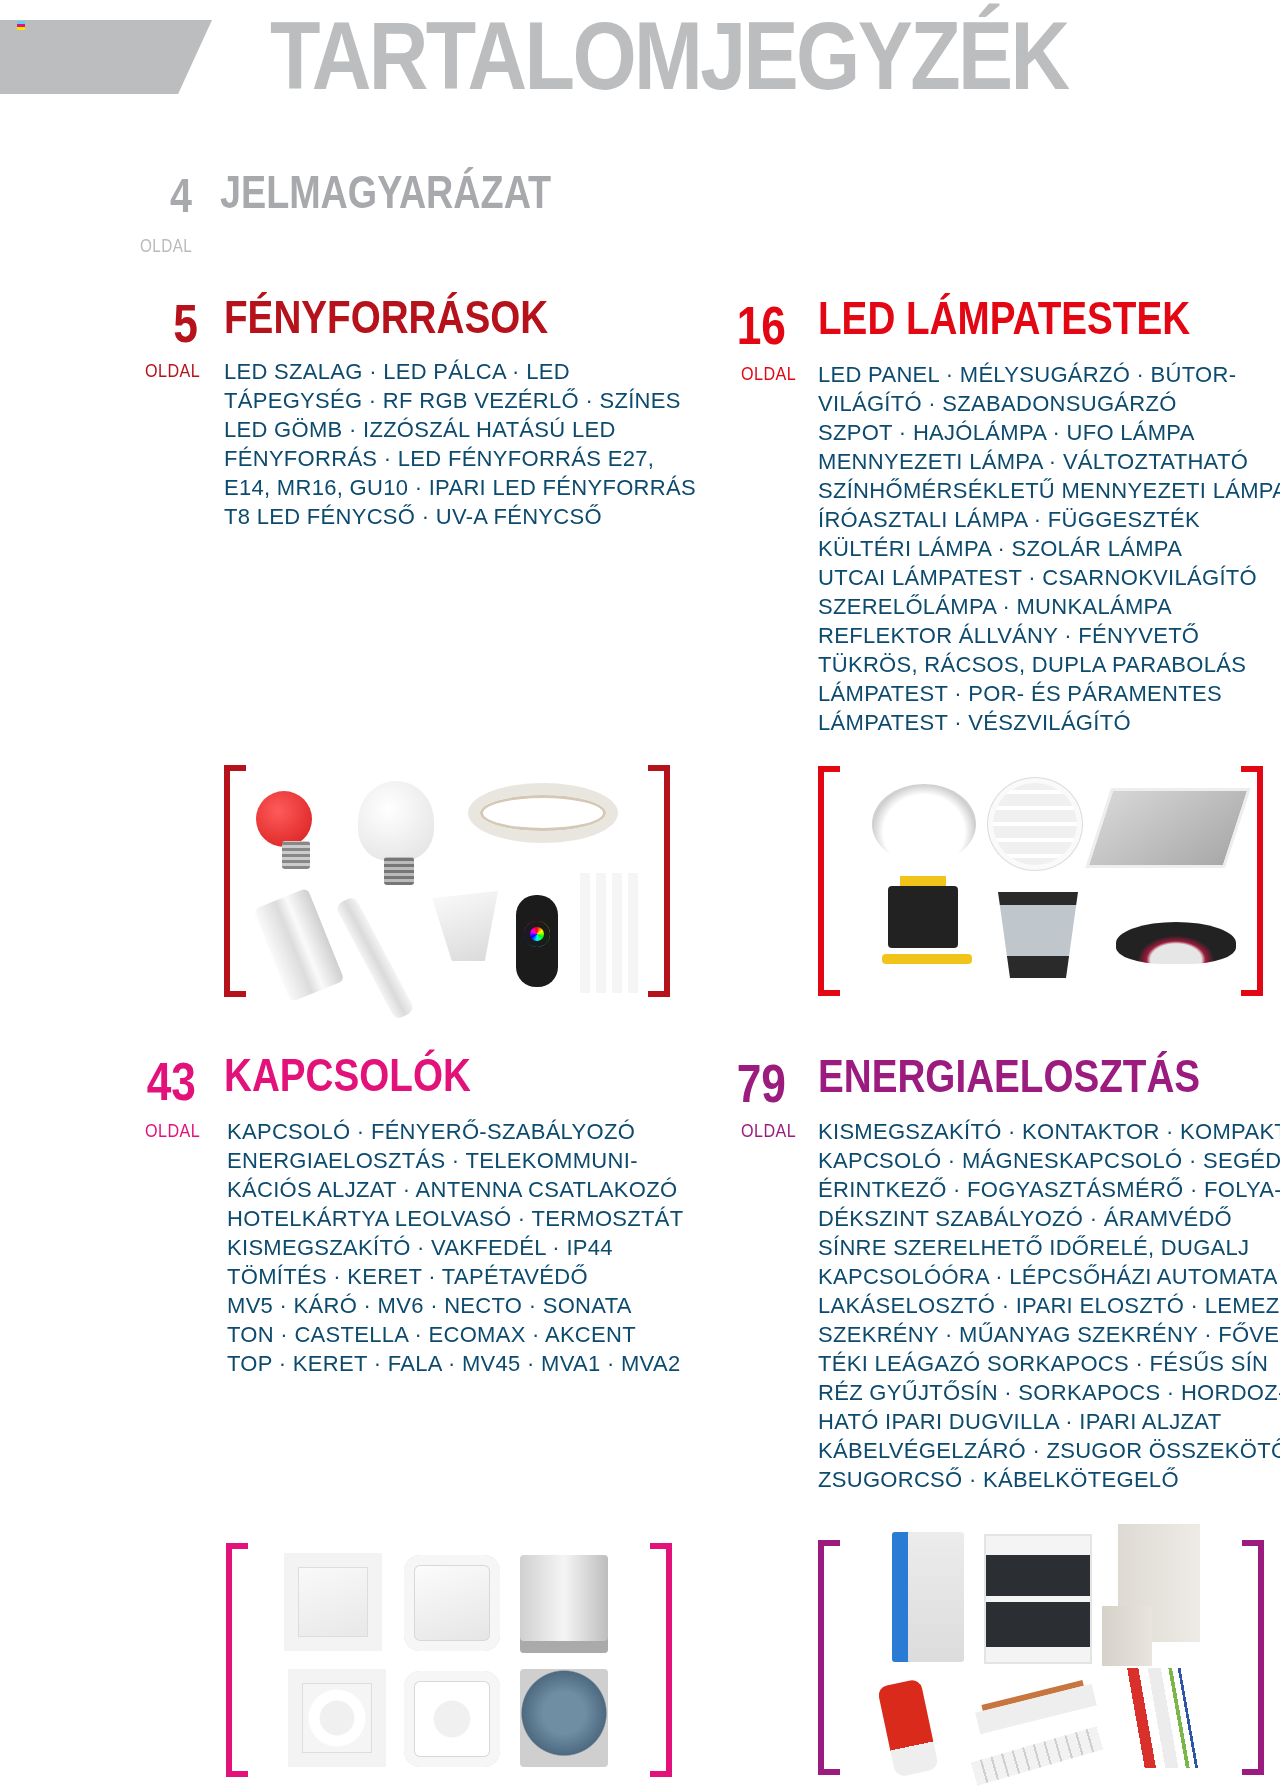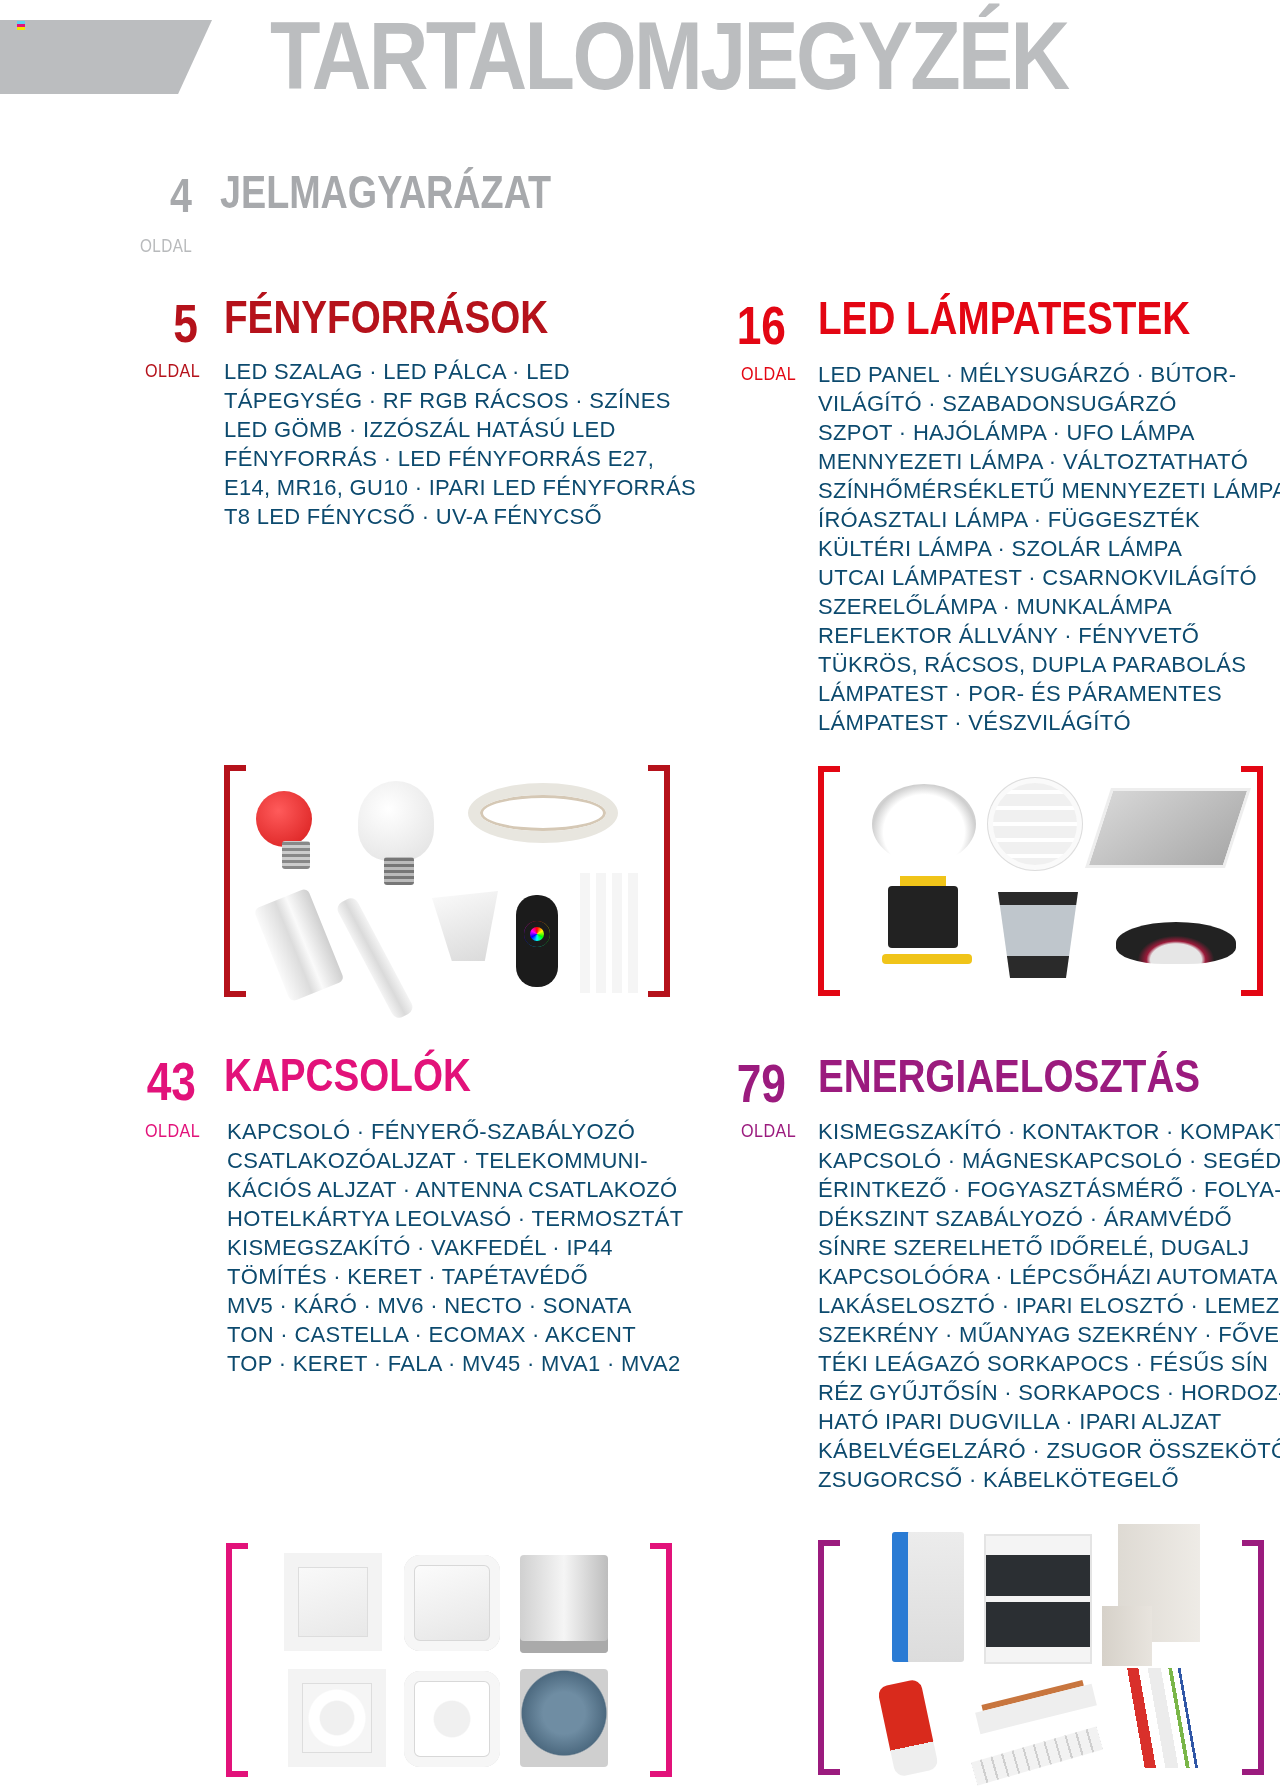--- a/index.html
+++ b/index.html
@@ -76,21 +76,21 @@
 
 <div class="intro-num">4</div>
 <div class="intro-title">JELMAGYARÁZAT</div>
 <div class="intro-oldal">OLDAL</div>
 
 <div class="sec-num" style="left:108px;top:295px;color:#b5121b">5</div>
 <div class="sec-title" style="left:224px;top:292px;color:#b5121b">FÉNYFORRÁSOK</div>
 <div class="sec-oldal" style="left:145px;top:360px;color:#b5121b">OLDAL</div>
 <div class="sec-body" style="left:224px;top:357px">
   <div>LED SZALAG · LED PÁLCA · LED</div>
-  <div>TÁPEGYSÉG · RF RGB RÁCSOS · SZÍNES</div>
+  <div>TÁPEGYSÉG · RF RGB VEZÉRLŐ · SZÍNES</div>
   <div>LED GÖMB · IZZÓSZÁL HATÁSÚ LED</div>
   <div>FÉNYFORRÁS · LED FÉNYFORRÁS E27,</div>
   <div>E14, MR16, GU10 · IPARI LED FÉNYFORRÁS</div>
   <div>T8 LED FÉNYCSŐ · UV-A FÉNYCSŐ</div>
 </div>
 <div class="bracket-box" style="left:224px;top:765px;width:446px;height:232px">
   <div class="bracket left" style="border-color:#b5121b"></div>
   <div class="bracket right" style="border-color:#b5121b"></div>
   <div class="products">
     <div class="prod" style="left:2px;top:18px;width:56px;height:56px;border-radius:50%;background:radial-gradient(circle at 40% 35%,#ff5b5b,#d61a1a)"></div>
@@ -137,21 +137,21 @@
     <div class="prod" style="left:150px;top:118px;width:80px;height:86px;background:linear-gradient(180deg,#2a2a2a 0 15%,#bfc6cc 15% 75%,#2a2a2a 75%);clip-path:polygon(0 0,100% 0,85% 100%,15% 100%)"></div>
     <div class="prod" style="left:268px;top:148px;width:120px;height:42px;border-radius:50% 50% 40% 40%;background:radial-gradient(ellipse at 50% 90%,#e6e6e6 30%,#9b1b3a 35%,#222 45%)"></div>
   </div>
 </div>
 
 <div class="sec-num" style="left:106px;top:1053px;color:#e2127a">43</div>
 <div class="sec-title" style="left:224px;top:1050px;color:#e2127a">KAPCSOLÓK</div>
 <div class="sec-oldal" style="left:145px;top:1120px;color:#e2127a">OLDAL</div>
 <div class="sec-body" style="left:227px;top:1117px">
   <div>KAPCSOLÓ · FÉNYERŐ-SZABÁLYOZÓ</div>
-  <div>CSATLAKOZÓALJZAT · TELEKOMMUNI-</div>
+  <div>ENERGIAELOSZTÁS · TELEKOMMUNI-</div>
   <div>KÁCIÓS ALJZAT · ANTENNA CSATLAKOZÓ</div>
   <div>HOTELKÁRTYA LEOLVASÓ · TERMOSZTÁT</div>
   <div>KISMEGSZAKÍTÓ · VAKFEDÉL · IP44</div>
   <div>TÖMÍTÉS · KERET · TAPÉTAVÉDŐ</div>
   <div>MV5 · KÁRÓ · MV6 · NECTO · SONATA</div>
   <div>TON · CASTELLA · ECOMAX · AKCENT</div>
   <div>TOP · KERET · FALA · MV45 · MVA1 · MVA2</div>
 </div>
 <div class="bracket-box" style="left:226px;top:1543px;width:446px;height:234px">
   <div class="bracket left" style="border-color:#e2127a"></div>

